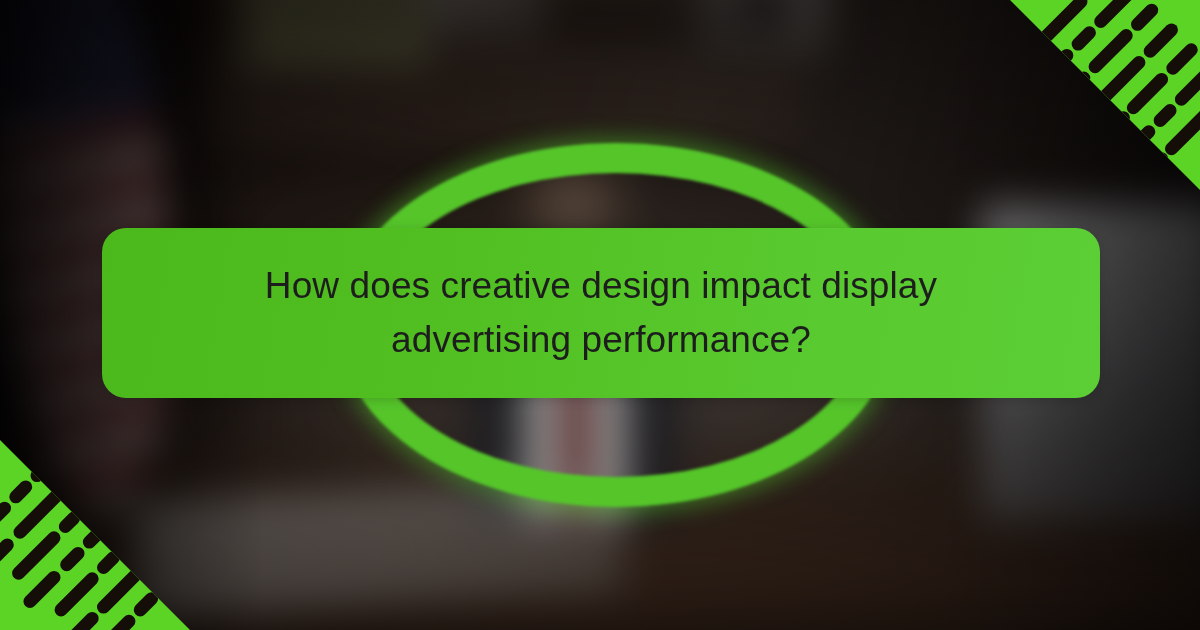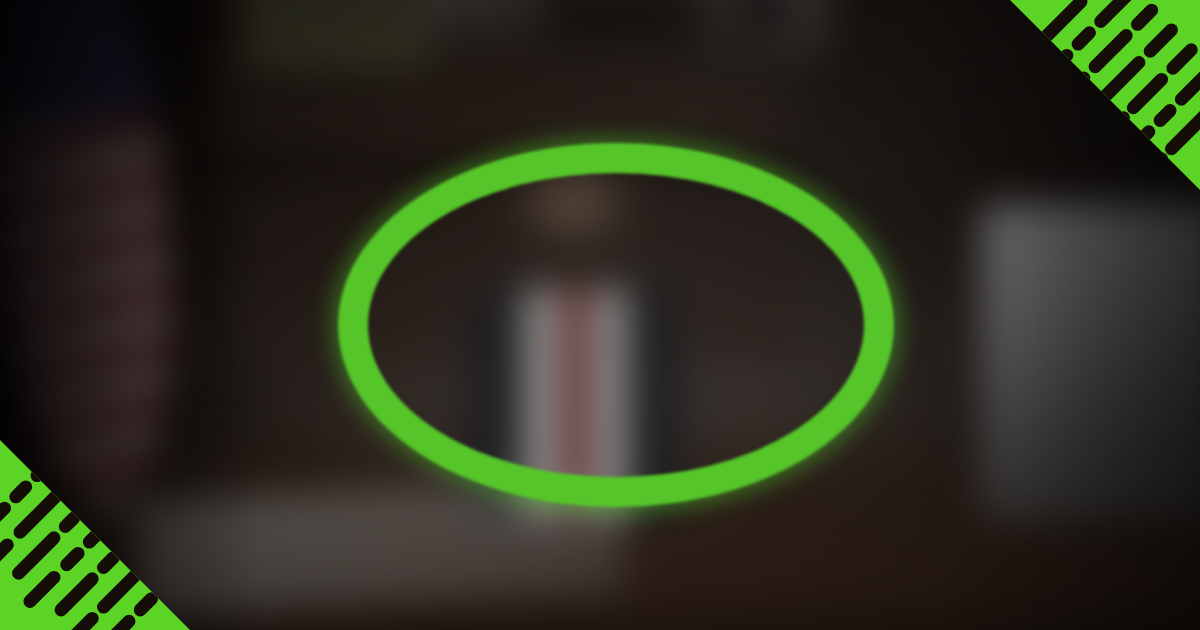--- a/index.html
+++ b/index.html
@@ -303,14 +303,20 @@
             <path d="M12 180 h46"></path>
               <path d="M74 180 h16"></path>
               <path d="M104 180 h50"></path>
               <path d="M170 180 h18"></path>
           </g>
         </g>
       </g>
     </svg>
   </div>
 
+  <div class="q-card">
+    <div class="q-text">
+      <span>How does creative design impact display</span>
+      <span>advertising performance?</span>
+    </div>
+  </div>
 
 </div>
 
 </body></html>

